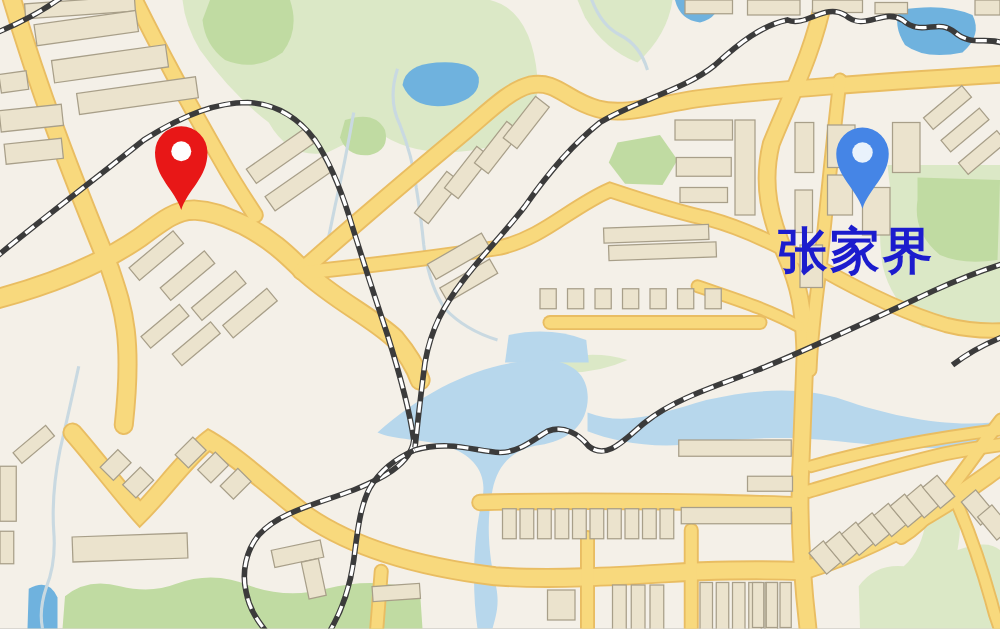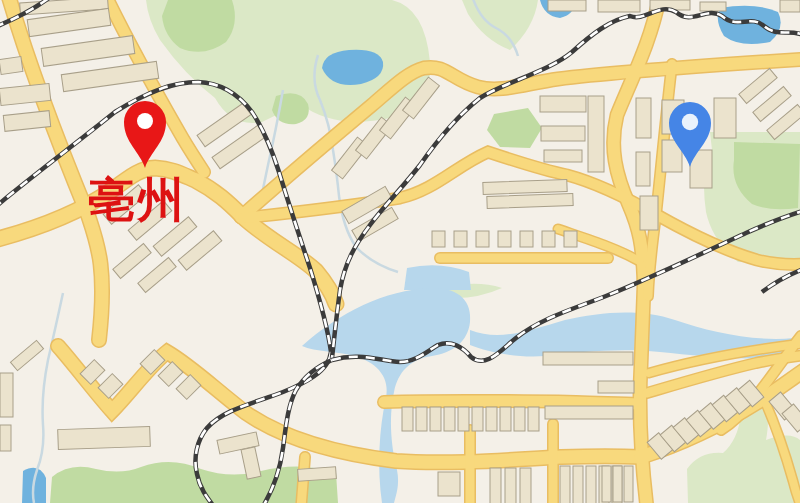--- a/index.html
+++ b/index.html
@@ -218,15 +218,15 @@
       <path d="M690,167 C685,151 669,141 669,123 A21,21 0 1 1 711,123 C711,141 695,151 690,167 Z" fill="#4585e6"></path>
       <circle id="dest-pin-inner" cx="690" cy="122" r="8.2" fill="#e9f2fc"></circle>
     </g>
 
     <g id="origin-pin">
       <path d="M145,168 C140,152 124,142 124,122 A21,21 0 1 1 166,122 C166,142 150,152 145,168 Z" fill="#e81717"></path>
       <circle id="origin-pin-inner" cx="145" cy="121" r="8" fill="#ffffff"></circle>
     </g>
   </svg>
 
-  <div class="city-label origin" style="color: rgb(221, 18, 18);">亳州</div>
+  <div class="city-label destination" style="color: rgb(28, 28, 205);">张家界</div>
 
 </div>
 
 </body></html>

